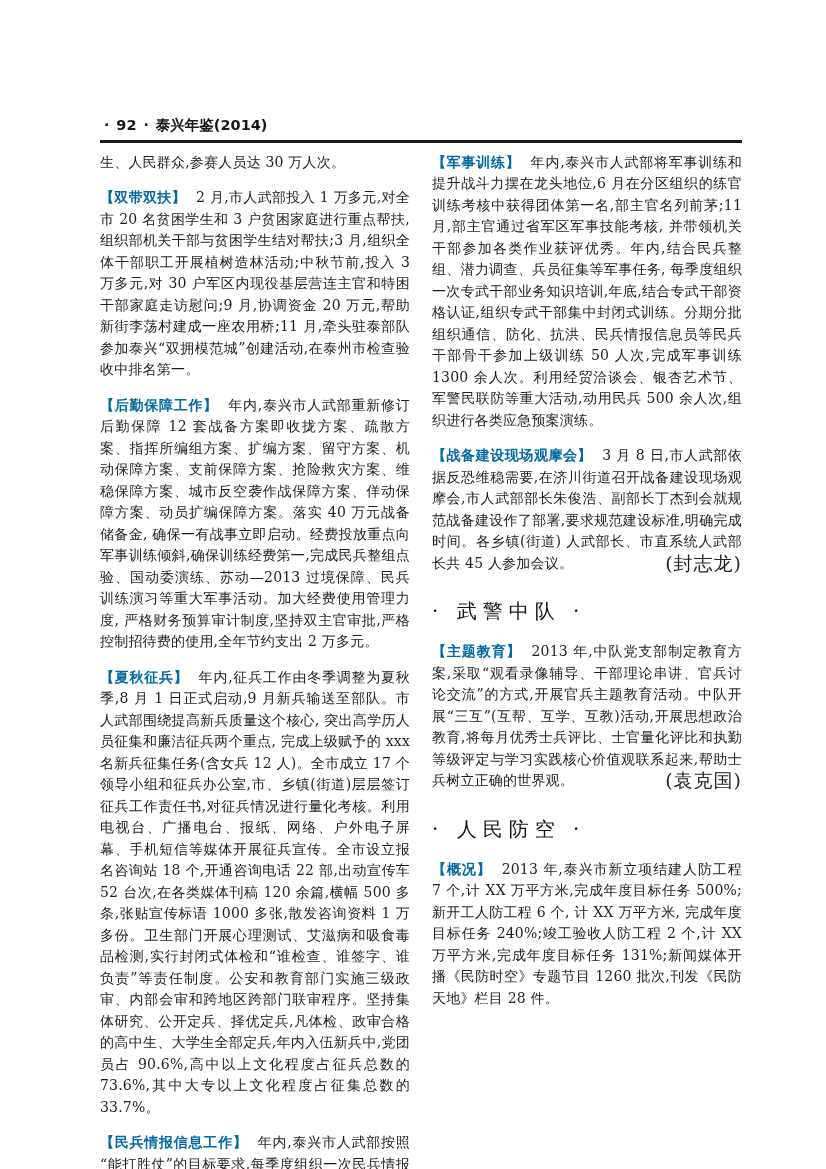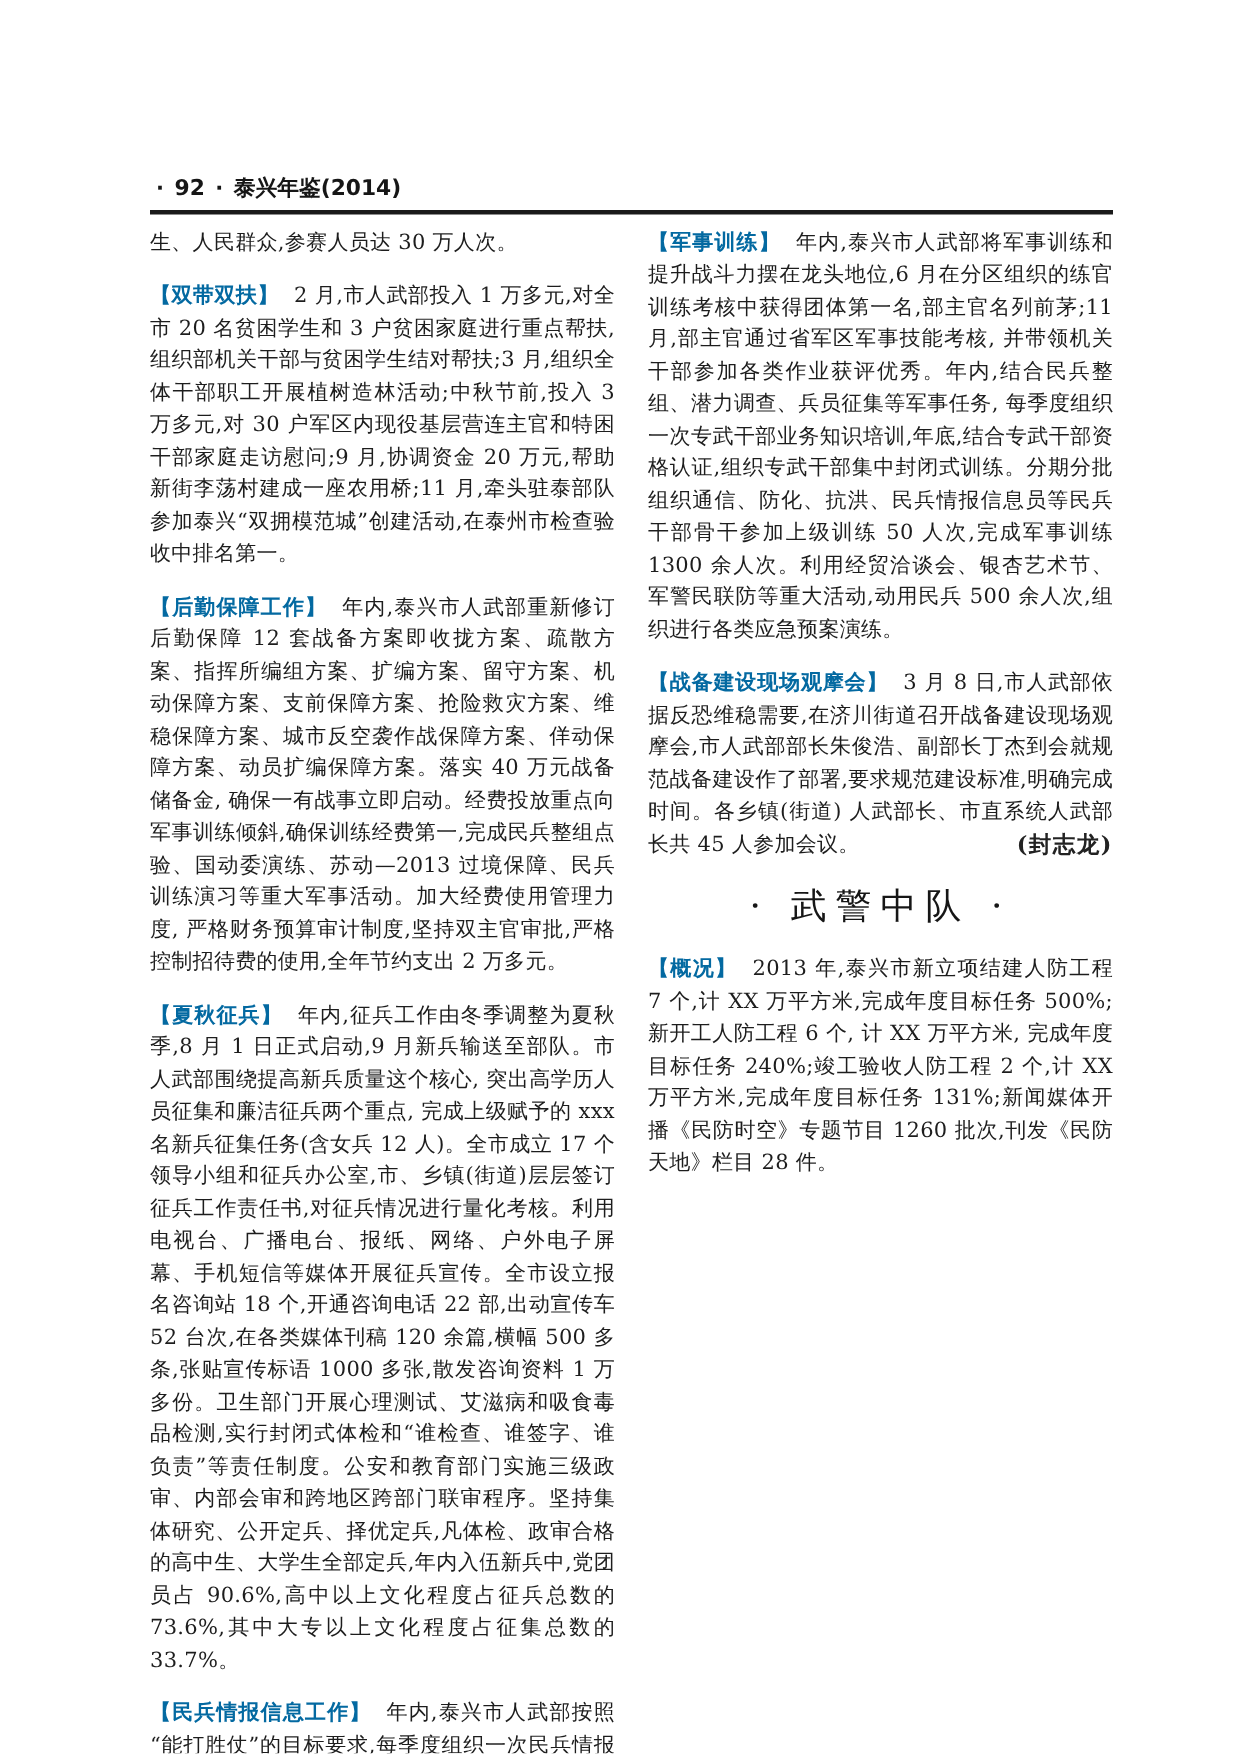--- a/index.html
+++ b/index.html
@@ -64,32 +64,31 @@
   }
   .sec-h {
     font-family: "DejaVu Sans", "Liberation Sans", sans-serif;
     font-weight: 700;
     color: #0369a1;
     margin-right: 10px;
   }
   .chapter-heading {
     font-family: "DejaVu Serif", "Liberation Serif", serif;
     font-weight: 400;
-    font-size: 24px;
+    font-size: 20px;
     color: #161616;
-    text-align: center;
+    text-align: left;
     letter-spacing: 6px;
-    margin: 14px 0 16px 0;
+    margin: 24px 0 16px 0;
   }
   .attr {
     float: right;
-    font-size: 15px;
+    font-size: 19px;
     letter-spacing: 1px;
     color: #222222;
-    font-weight: bold;
   }
 </style>
 </head>
 <body>
 
 <div class="page">
   <div class="content">
 
     <header class="page-header">
       <span class="dot">·</span>
@@ -116,20 +115,22 @@
 
       <div class="column">
 
         <p class="para"><b class="sec-h">【军事训练】</b><span>年内,泰兴市人武部将军事训练和提升战斗力摆在龙头地位,6 月在分区组织的练官训练考核中获得团体第一名,部主官名列前茅;11 月,部主官通过省军区军事技能考核, 并带领机关干部参加各类作业获评优秀。年内,结合民兵整组、潜力调查、兵员征集等军事任务, 每季度组织一次专武干部业务知识培训,年底,结合专武干部资格认证,组织专武干部集中封闭式训练。分期分批组织通信、防化、抗洪、民兵情报信息员等民兵干部骨干参加上级训练 50 人次,完成军事训练 1300 余人次。利用经贸洽谈会、银杏艺术节、军警民联防等重大活动,动用民兵 500 余人次,组织进行各类应急预案演练。</span></p>
 
         <p class="para"><b class="sec-h">【战备建设现场观摩会】</b><span>3 月 8 日,市人武部依据反恐维稳需要,在济川街道召开战备建设现场观摩会,市人武部部长朱俊浩、副部长丁杰到会就规范战备建设作了部署,要求规范建设标准,明确完成时间。各乡镇(街道) 人武部长、市直系统人武部长共 45 人参加会议。</span><span class="attr">(封志龙)</span></p>
 
         <h2 class="chapter-heading">· 武警中队 ·</h2>
 
 
+        <p class="para"><b class="sec-h">【主题教育】</b><span>2013 年,中队党支部制定教育方案,采取“观看录像辅导、干部理论串讲、官兵讨论交流”的方式,开展官兵主题教育活动。中队开展“三互”(互帮、互学、互教)活动,开展思想政治教育,将每月优秀士兵评比、士官量化评比和执勤等级评定与学习实践核心价值观联系起来,帮助士兵树立正确的世界观。</span><span class="attr">(袁克国)</span></p>
 
+        <h2 class="chapter-heading">· 人民防空 ·</h2>
 
         <p class="para"><b class="sec-h">【概况】</b><span>2013 年,泰兴市新立项结建人防工程 7 个,计 XX 万平方米,完成年度目标任务 500%;新开工人防工程 6 个, 计 XX 万平方米, 完成年度目标任务 240%;竣工验收人防工程 2 个,计 XX 万平方米,完成年度目标任务 131%;新闻媒体开播《民防时空》专题节目 1260 批次,刊发《民防天地》栏目 28 件。</span></p>
       </div>
 
     </main>
   </div>
 </div>
 
 </body></html>

